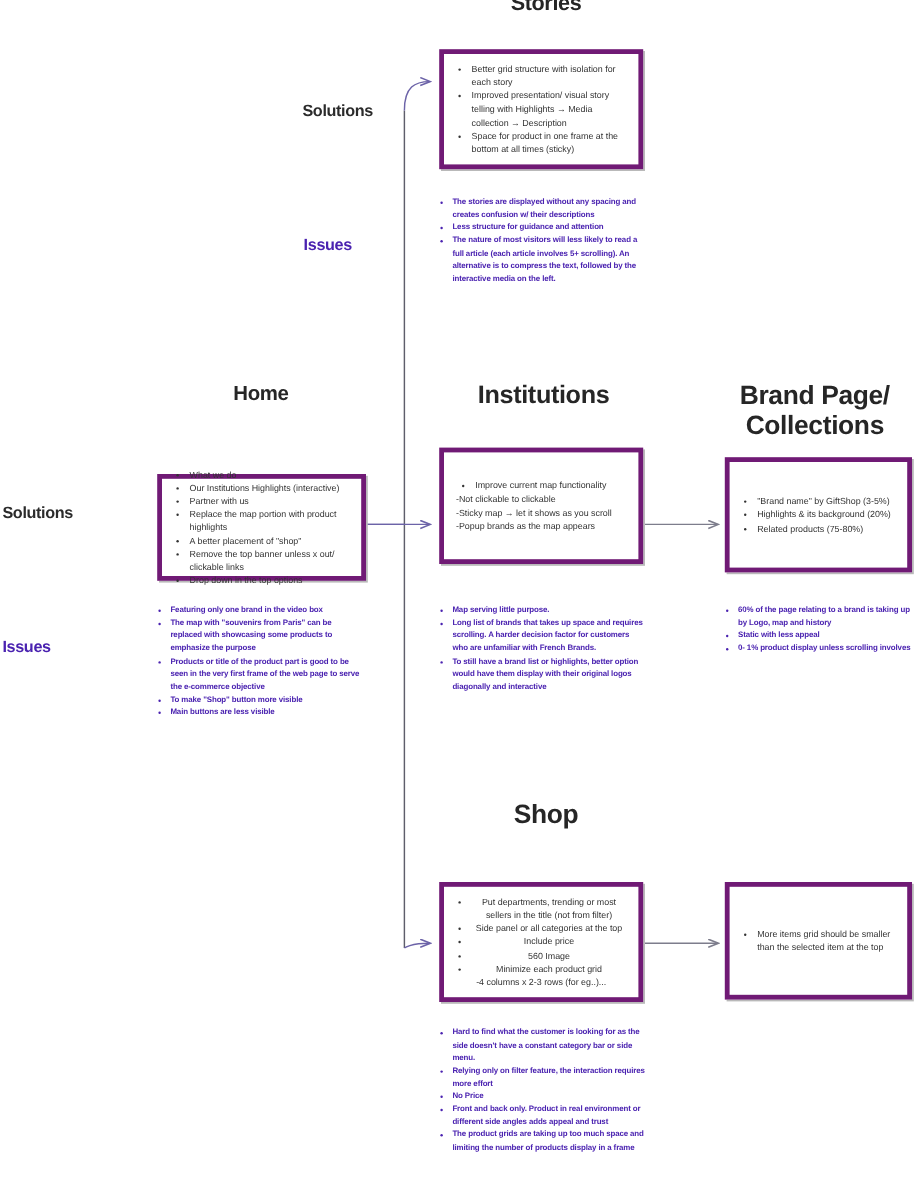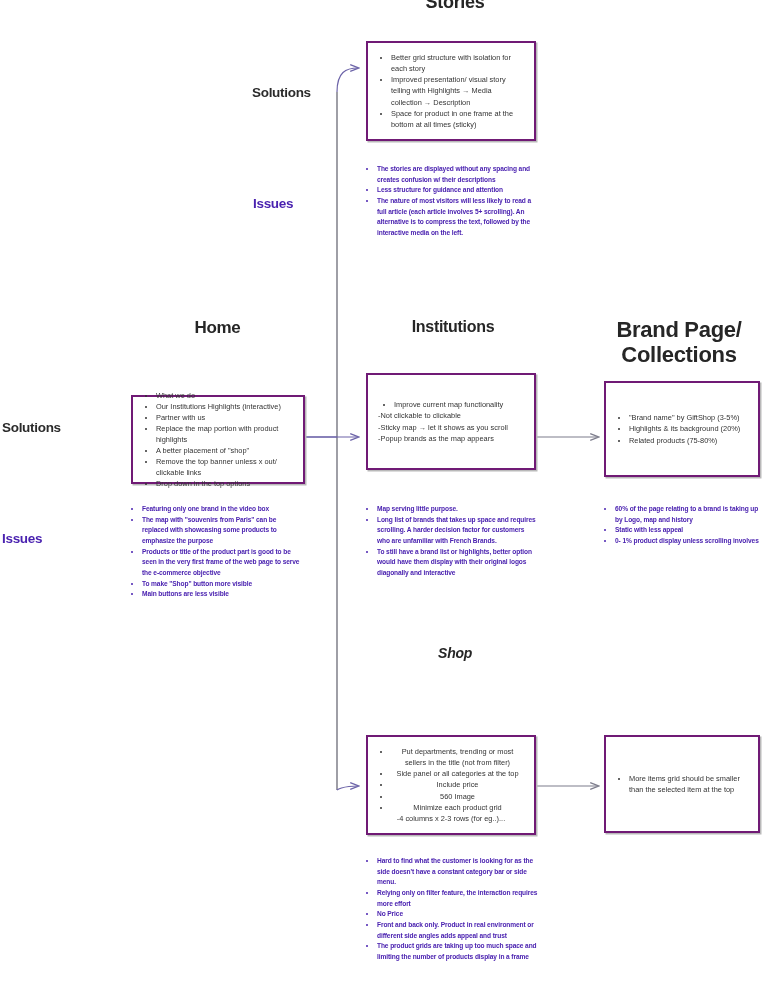--- a/index.html
+++ b/index.html
@@ -41,21 +41,21 @@
     position: absolute;
     font-weight: bold;
     letter-spacing: -0.3px;
   }
   .lane-solutions { color: #2b2b2b; }
   .lane-issues { color: #4a22b0; }
 
   .card {
     position: absolute;
     background: #ffffff;
-    border: 2px solid #701a75;
+    border: 4px solid #701a75;
     box-sizing: border-box;
     box-shadow: 1.5px 1.5px 0 0 #b9b9b9;
     display: flex;
     align-items: center;
   }
   .card-inner {
     width: 100%;
     padding: 0 10px;
   }
   .card ul {
@@ -170,21 +170,21 @@
   <div class="issues-block" style="left:131px; top:504px; width:172px;">
     <ul>
       <li>Featuring only one brand in the video box</li>
       <li>The map with "souvenirs from Paris" can be replaced with showcasing some products to emphasize the purpose</li>
       <li>Products or title of the product part is good to be seen in the very first frame of the web page to serve the e-commerce objective</li>
       <li>To make "Shop" button more visible</li>
       <li>Main buttons are less visible</li>
     </ul>
   </div>
 
-  <div class="section-title" style="left:358px; top:318px; width:190px; font-size:16px;">Institutions</div>
+  <div class="section-title" style="left:358px; top:318px; width:190px; font-size:21px;">Institutions</div>
 
   <div class="card" style="left:366px; top:373px; width:170px; height:97px;">
     <div class="card-inner">
       <ul class="tight" style="padding-left:16px;">
         <li>Improve current map functionality</li>
       </ul>
       <p class="plain-line">-Not clickable to clickable</p>
       <p class="plain-line">-Sticky map → let it shows as you scroll</p>
       <p class="plain-line">-Popup brands as the map appears</p>
     </div>
@@ -212,21 +212,21 @@
   </div>
 
   <div class="issues-block" style="left:604px; top:504px; width:158px;">
     <ul>
       <li>60% of the page relating to a brand is taking up by Logo, map and history</li>
       <li>Static with less appeal</li>
       <li>0- 1% product display unless scrolling involves</li>
     </ul>
   </div>
 
-  <div class="section-title" style="left:360px; top:646px; width:190px; font-size:14px;font-style:italic;">Shop</div>
+  <div class="section-title" style="left:360px; top:667px; width:190px; font-size:22px;">Shop</div>
 
   <div class="card" style="left:366px; top:735px; width:170px; height:100px;text-align:center;">
     <div class="card-inner">
       <ul>
         <li>Put departments, trending or most sellers in the title (not from filter)</li>
         <li>Side panel or all categories at the top</li>
         <li>Include price</li>
         <li>560 Image</li>
         <li>Minimize each product grid</li>
       </ul>

